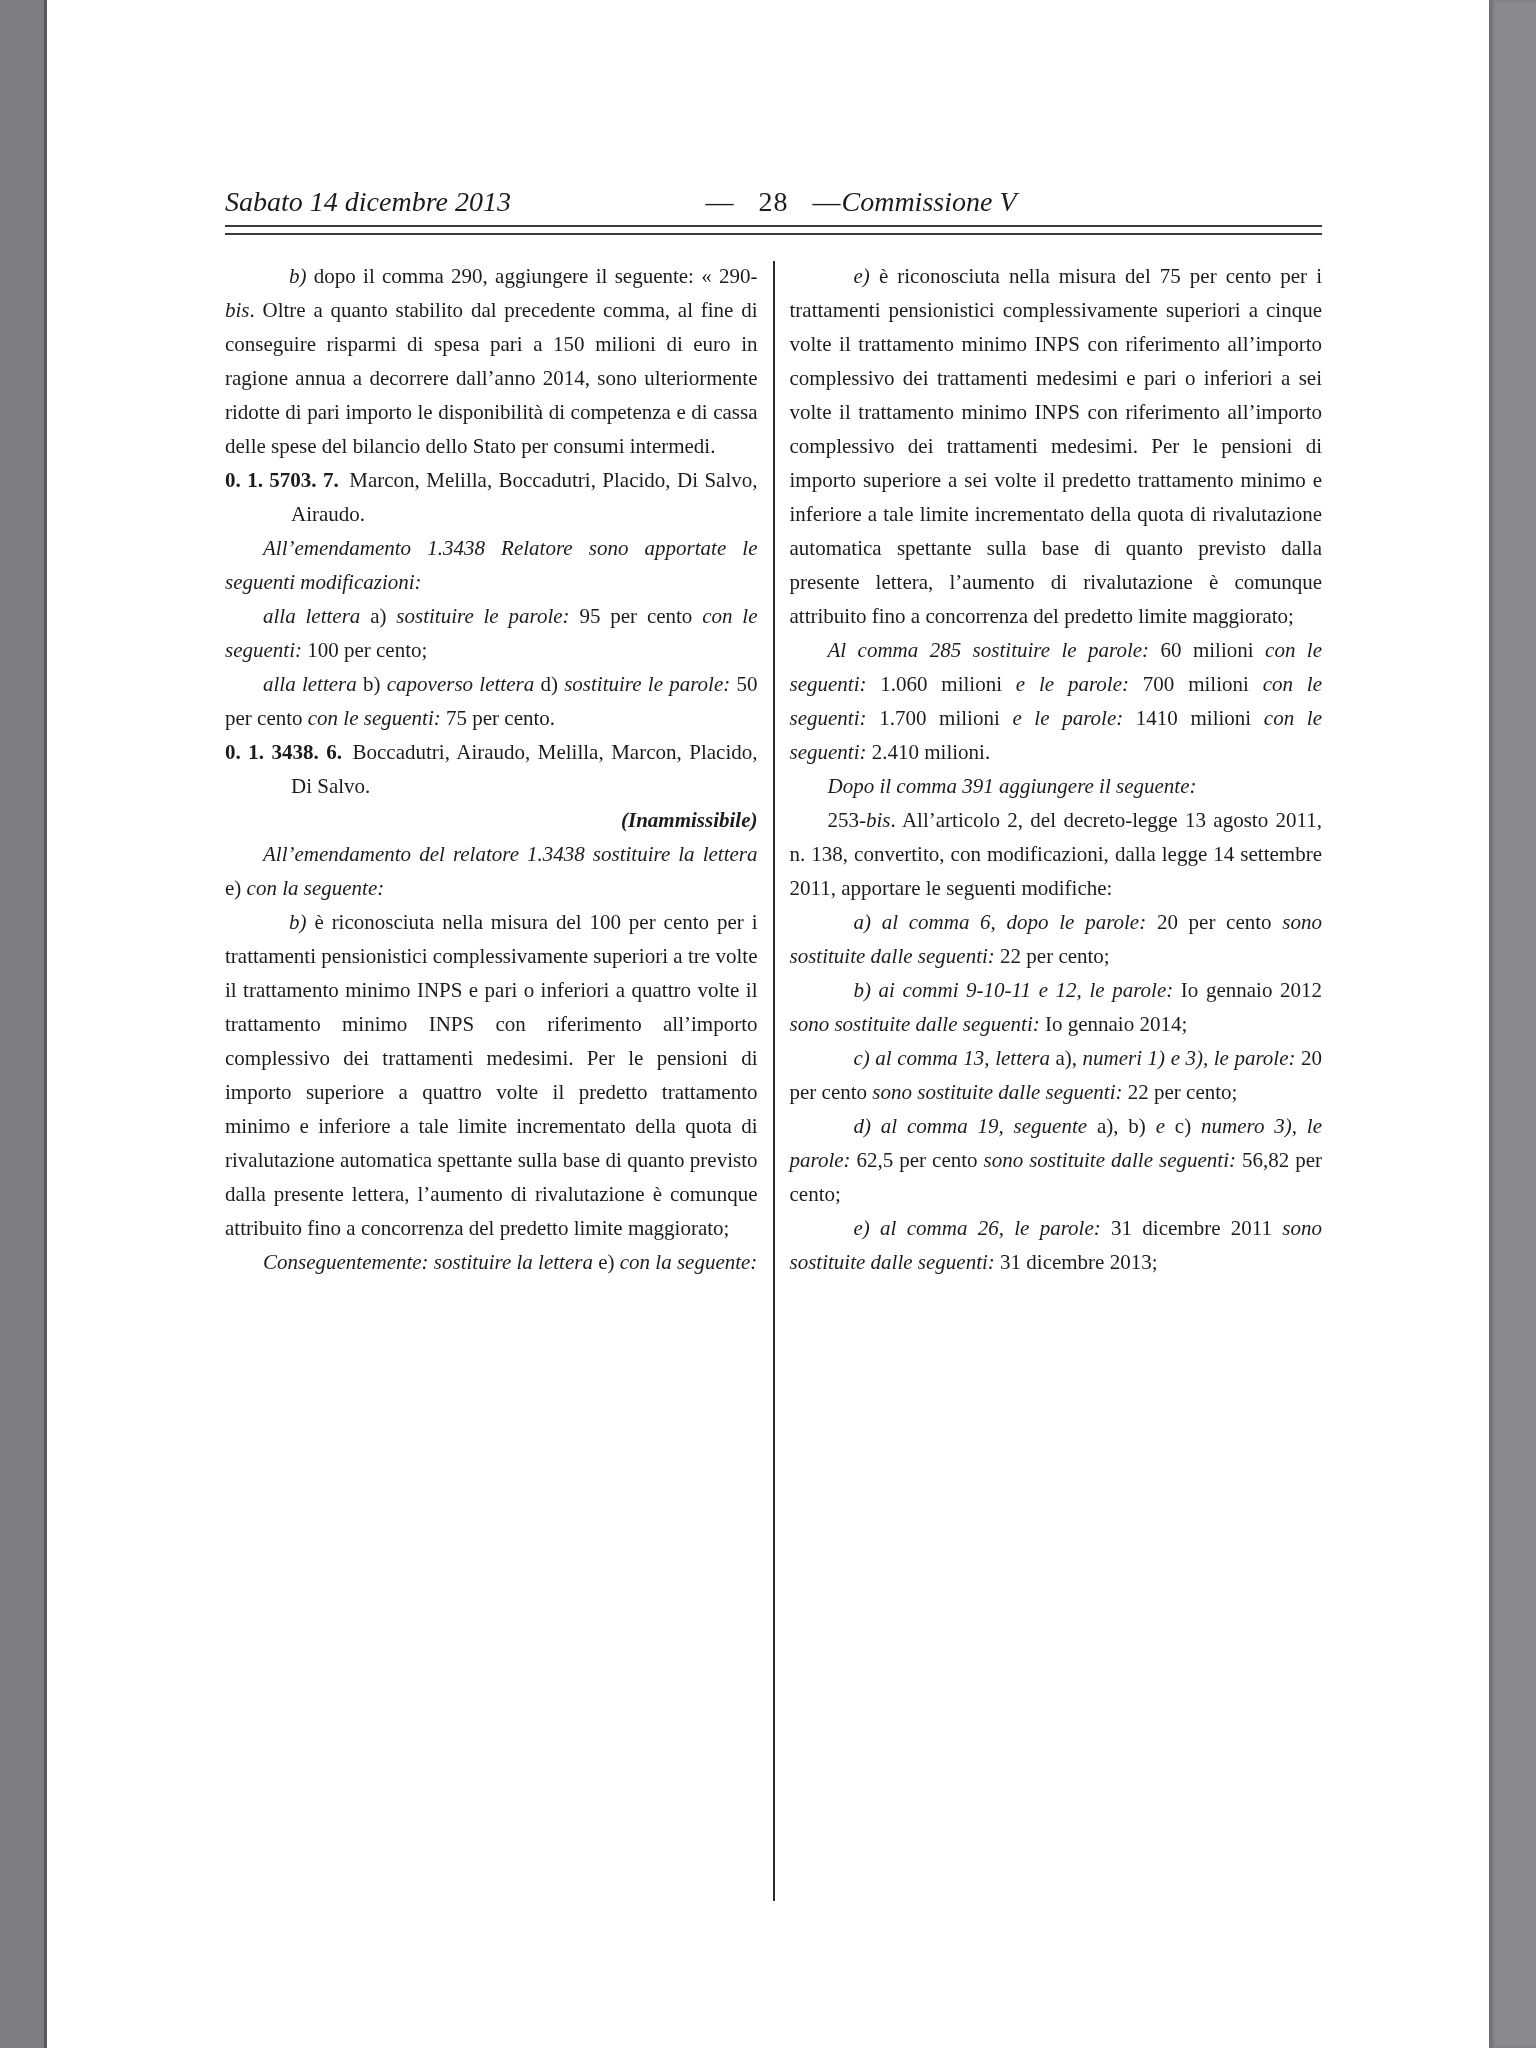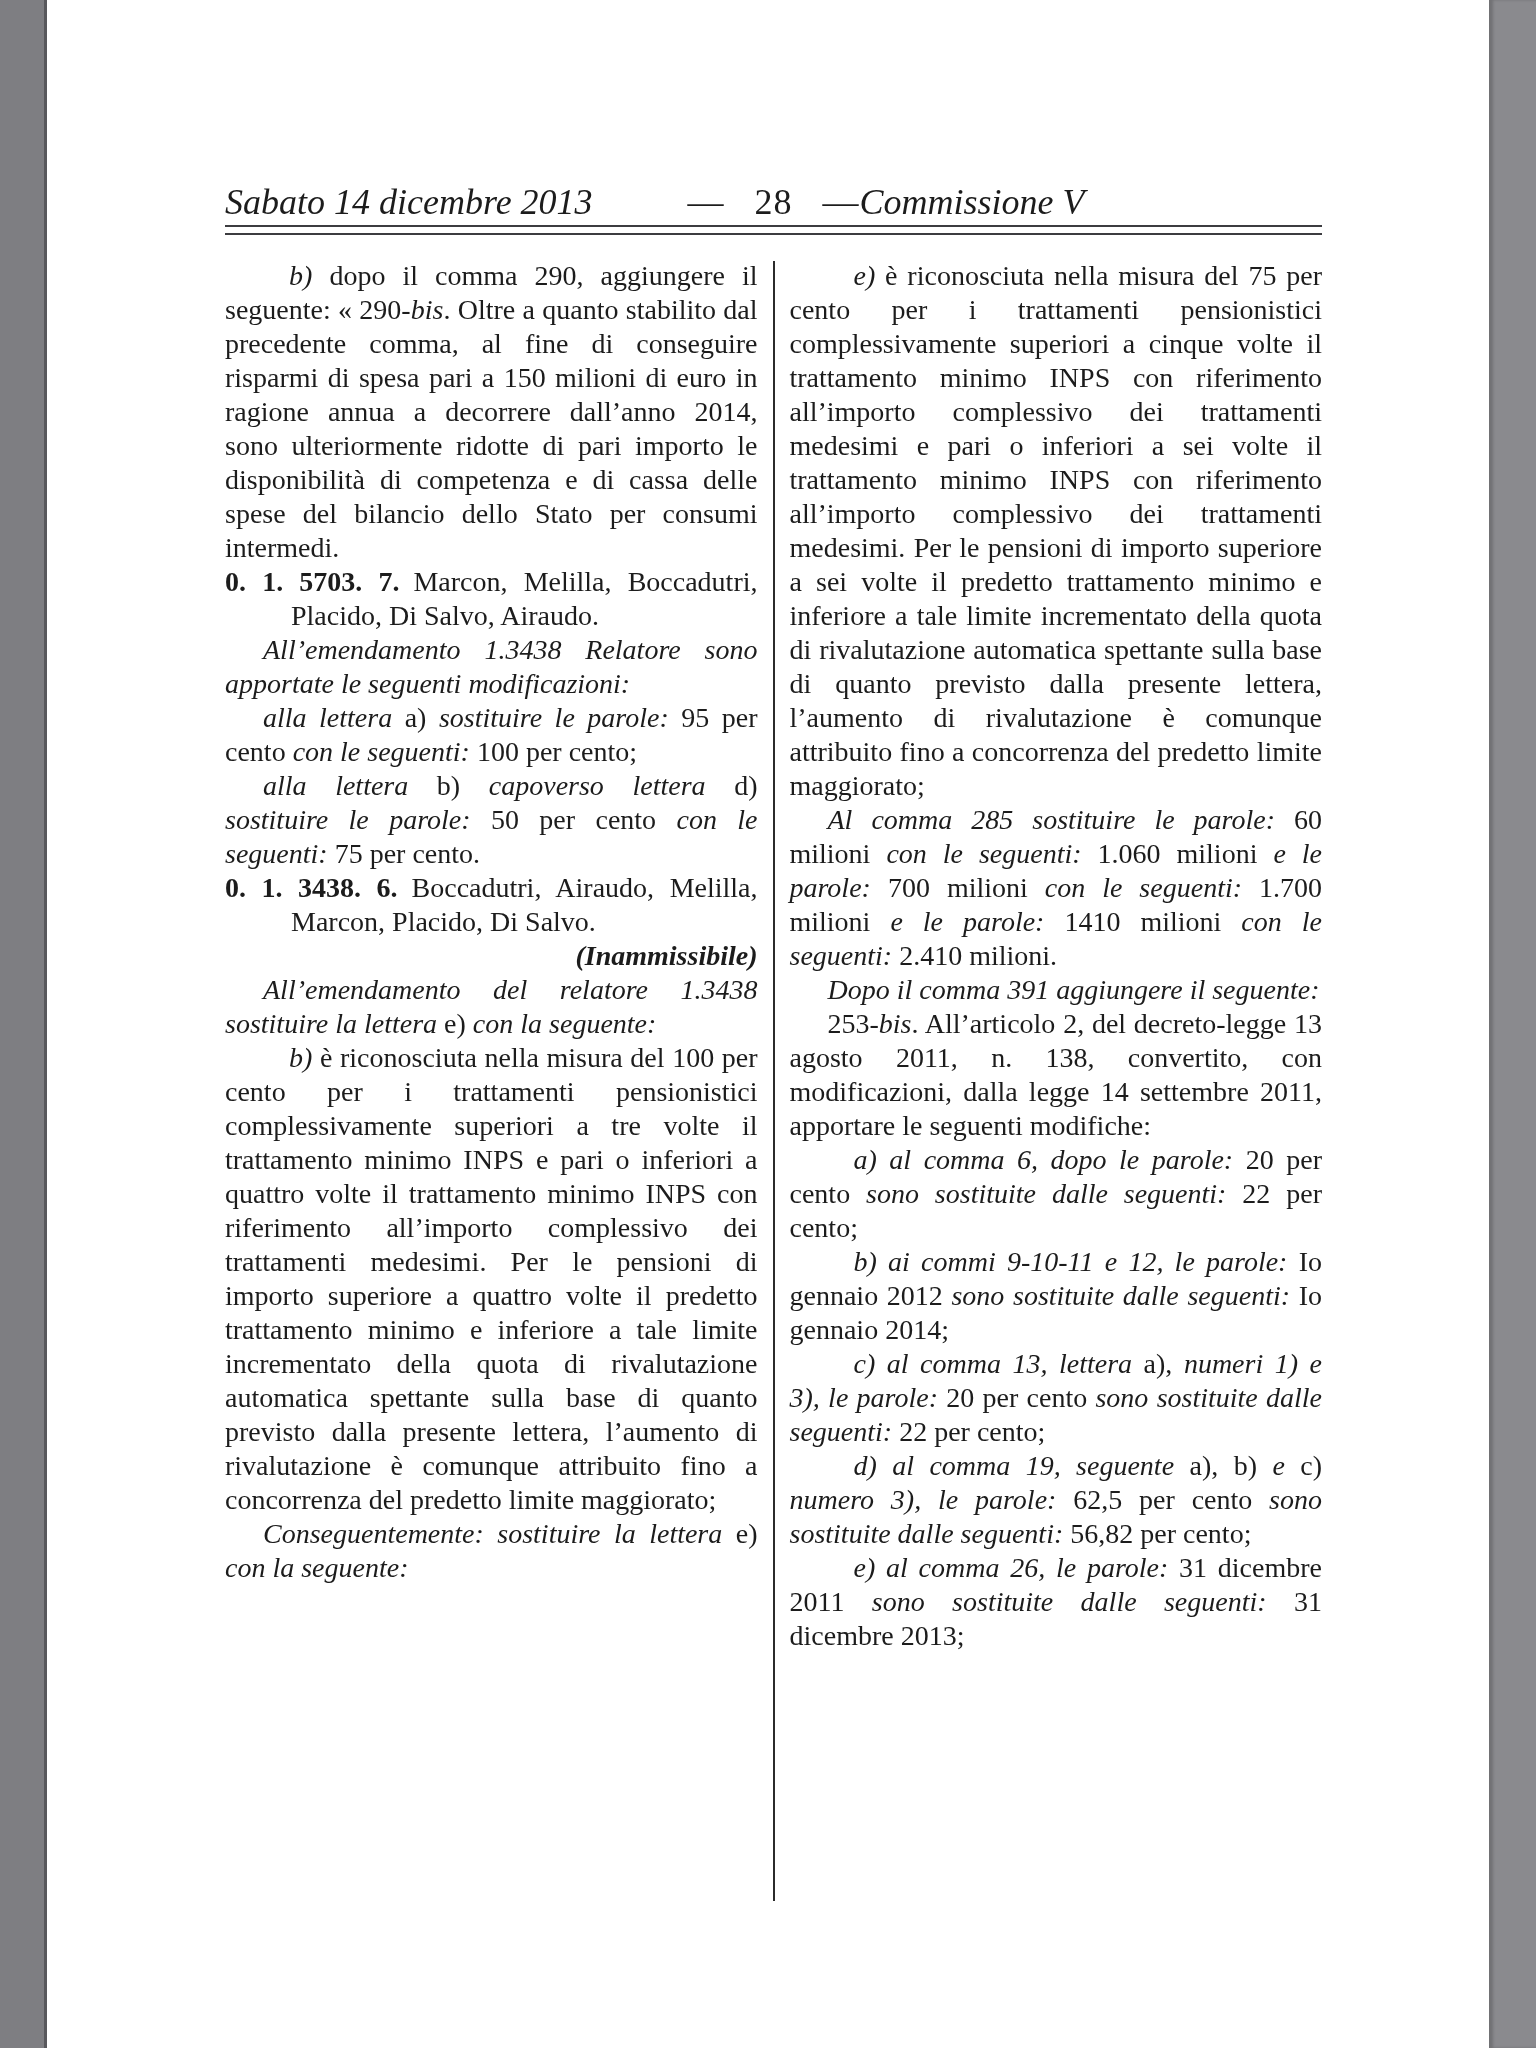--- a/index.html
+++ b/index.html
@@ -16,34 +16,34 @@
   .scan-edge-right{
     position:absolute;right:0;top:0;width:47px;height:2048px;
     background:#8a8a8e;box-shadow:inset 4px 0 3px rgba(0,0,0,0.18);
   }
   .page-content{
     position:absolute;left:225px;top:0;width:1097px;
   }
   .header-row{
     margin-top:186px;
     display:flex;align-items:baseline;
-    font-size:36px;line-height:32px;
+    font-size:28px;line-height:32px;
   }
   .header-left{flex:1 1 0;text-align:left;font-style:italic;}
   .header-center{flex:0 0 auto;text-align:left;letter-spacing:1px;}
   .header-right{flex:1 1 0;font-style:italic;}
   .double-rule{
     margin-top:7px;height:6px;
     border-top:2px solid #3c3c40;border-bottom:2px solid #3c3c40;
   }
   .columns{
     position:relative;
     margin-top:24px;
     display:flex;gap:32px;
-    font-size:28px;line-height:34px;
+    font-size:21px;line-height:34px;
     text-align:justify;
   }
   .col{flex:1 1 0;min-width:0;}
   .column-divider{
     position:absolute;left:50%;top:2px;height:1640px;width:2px;
     background:#2b2b2b;transform:translateX(-50%);
   }
   p.blk{margin:0;}
   .ind-std{text-indent:38px;}
   .ind-deep{text-indent:64px;}

